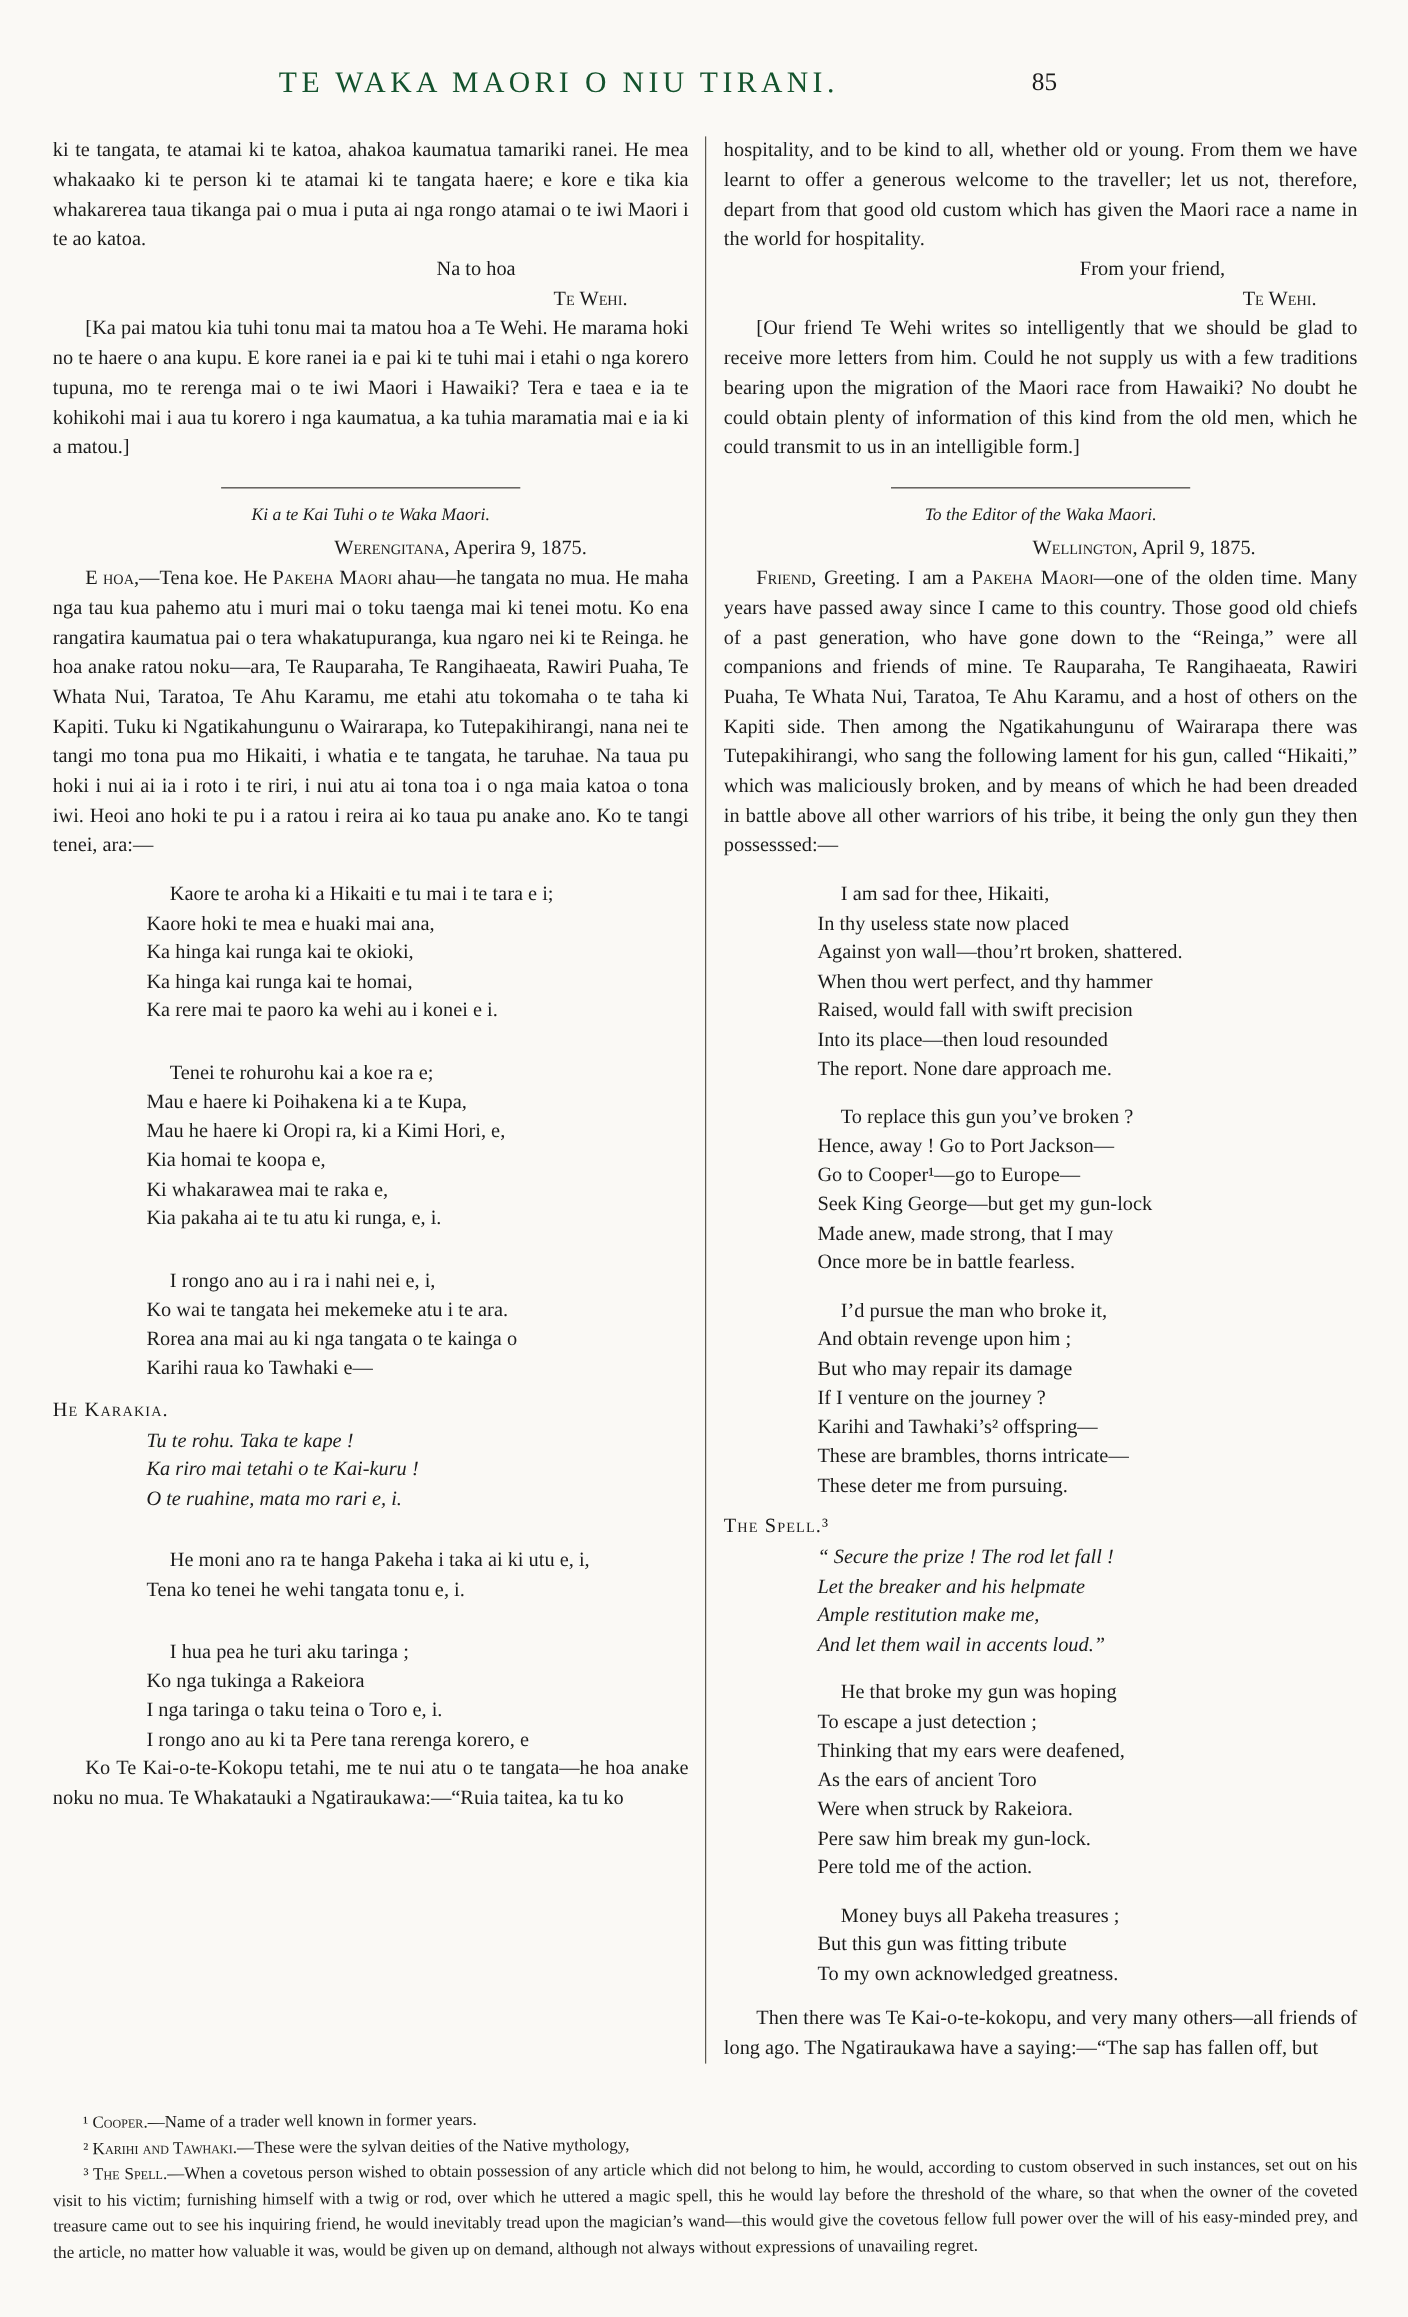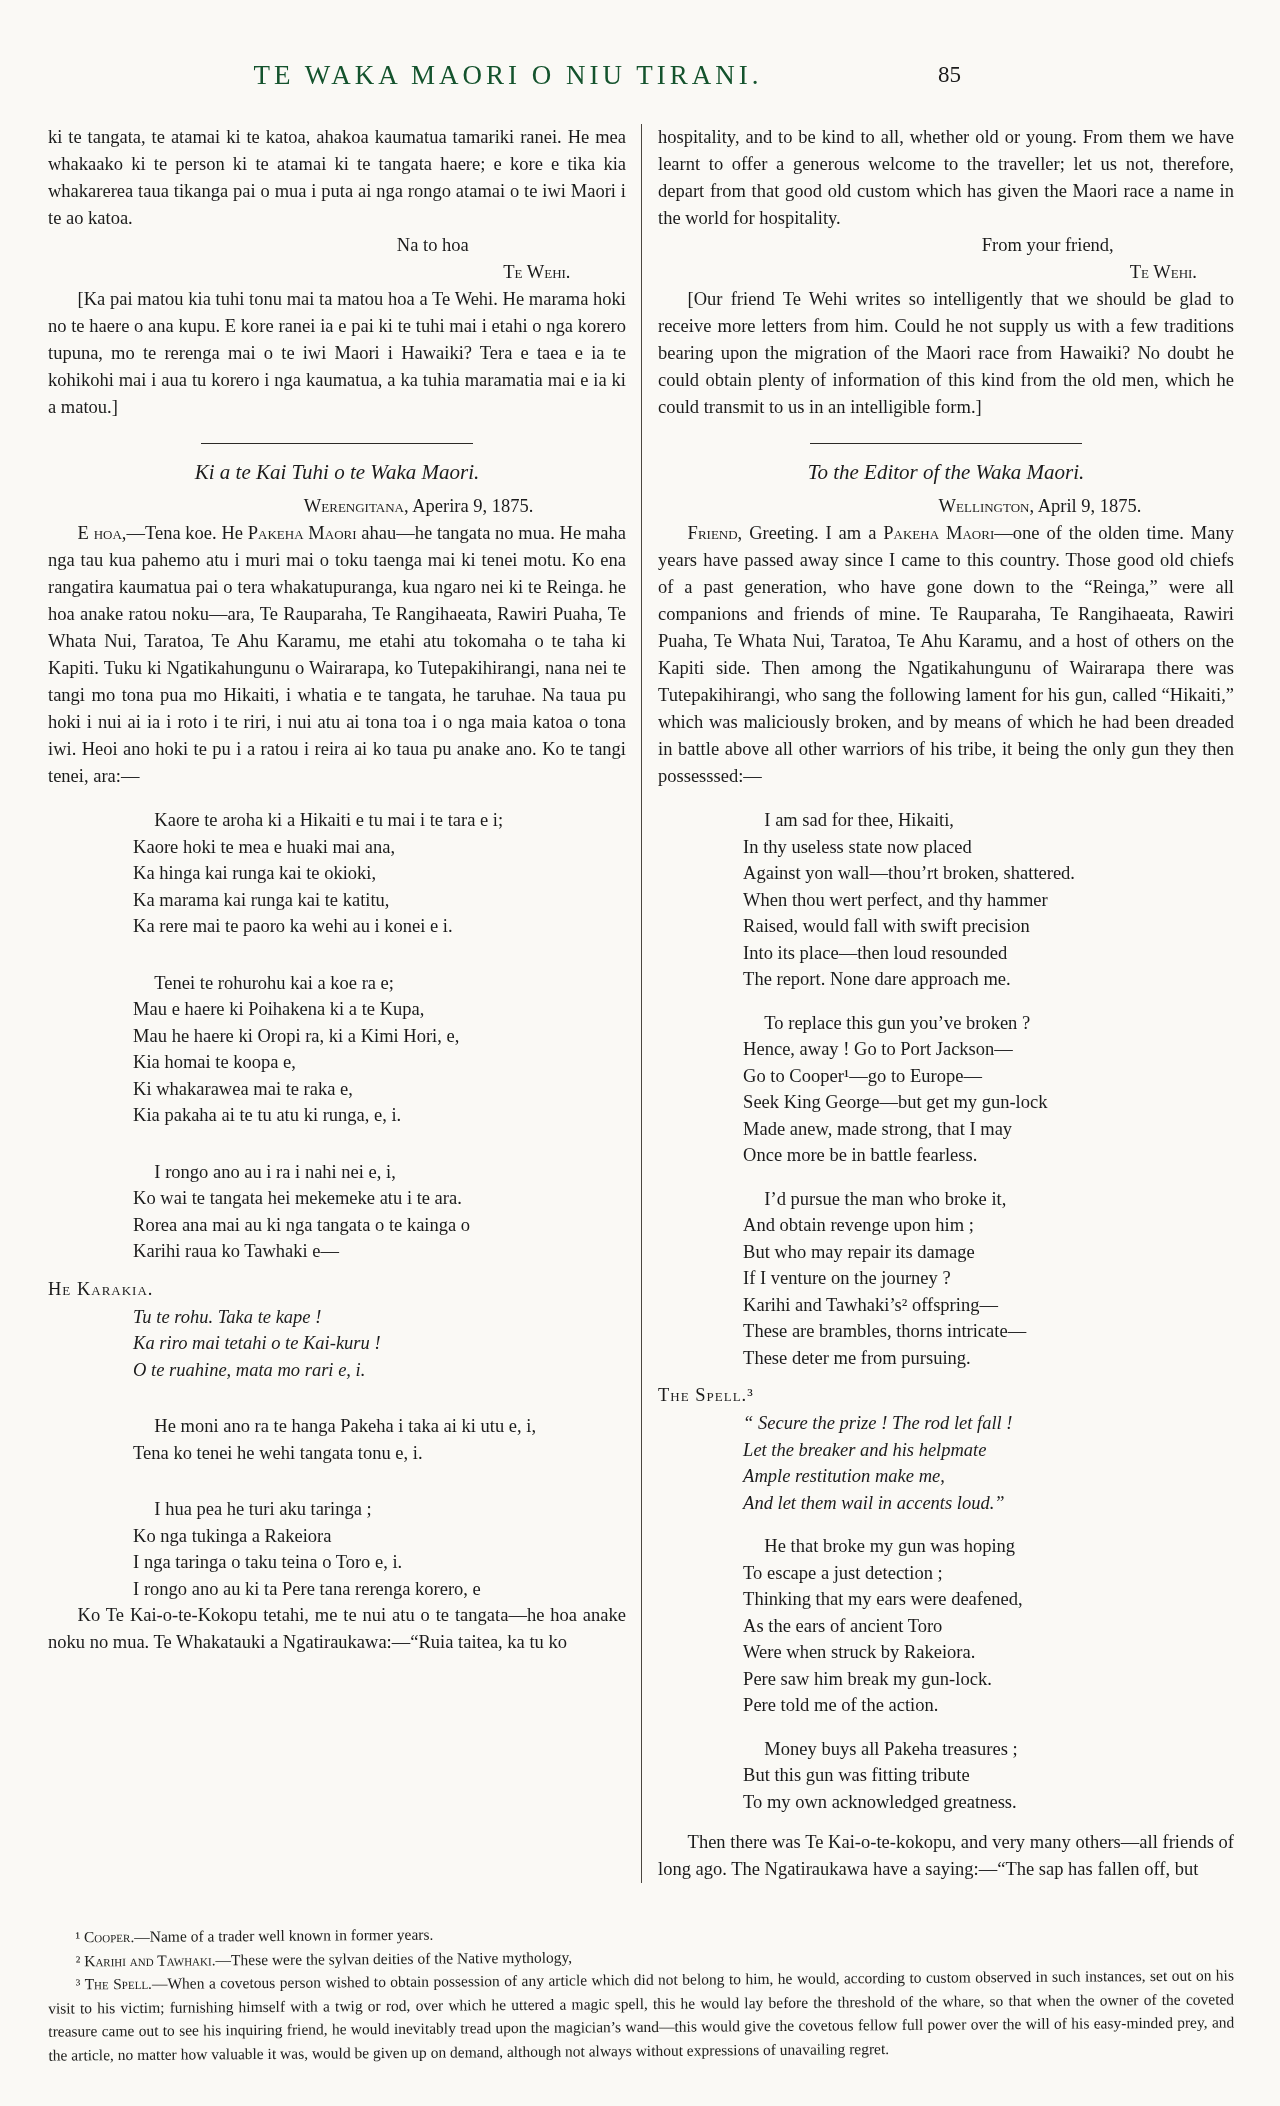--- a/index.html
+++ b/index.html
@@ -45,21 +45,21 @@
 
   .rule {
     width: 272px; height: 0;
     border-top: 1.5px solid #2c2a26;
     margin: 22px auto 16px auto;
   }
   .letter-heading {
     margin: 0 0 8px 0;
     text-align: center;
     font-style: italic; font-weight: normal;
-    font-size: 21px;
+    font-size: 16px;
   }
   .dateline { text-align: right; padding-right: 5em; line-height: 27px; }
 
   .verse { margin: 17px 0 0 4.6em; line-height: 26.5px; }
   .verse .verse-line:first-child { text-indent: 1.15em; }
   .verse.flush .verse-line:first-child { text-indent: 0; }
   .verse.italic { font-style: italic; }
   .verse-gap { margin-top: 30px; }
 
   .verse-heading {
@@ -100,21 +100,21 @@
       <div class="rule"></div>
       <h3 class="letter-heading">Ki a te Kai Tuhi o te Waka Maori.</h3>
       <div class="dateline"><span class="sc">Werengitana,</span><span> Aperira 9, 1875.</span></div>
 
       <p class="body indent"><span class="sc">E hoa,</span><span>—Tena koe.  He </span><span class="sc">Pakeha Maori</span><span> ahau—he tangata no mua.  He maha nga tau kua pahemo atu i muri mai o toku taenga mai ki tenei motu. Ko ena rangatira kaumatua pai o tera whakatupuranga, kua ngaro nei ki te Reinga. he hoa anake ratou noku—ara, Te Rauparaha, Te Rangihaeata, Rawiri Puaha, Te Whata Nui, Taratoa, Te Ahu Karamu, me etahi atu tokomaha o te taha ki Kapiti. Tuku ki Ngatikahungunu o Wairarapa, ko Tutepakihirangi, nana nei te tangi mo tona pua mo Hikaiti, i whatia e te tangata, he taruhae.  Na taua pu hoki i nui ai ia i roto i te riri, i nui atu ai tona toa i o nga maia katoa o tona iwi.  Heoi ano hoki te pu i a ratou i reira ai ko taua pu anake ano.  Ko te tangi tenei, ara:—</span></p>
 
       <div class="verse">
           <div class="verse-line">Kaore te aroha ki a Hikaiti e tu mai i te tara e i;</div>
           <div class="verse-line">Kaore hoki te mea e huaki mai ana,</div>
           <div class="verse-line">Ka hinga kai runga kai te okioki,</div>
-          <div class="verse-line">Ka marama kai runga kai te katitu,</div>
+          <div class="verse-line">Ka hinga kai runga kai te homai,</div>
           <div class="verse-line">Ka rere mai te paoro ka wehi au i konei e i.</div>
         </div>
       <div class="verse verse-gap">
           <div class="verse-line">Tenei te rohurohu kai a koe ra e;</div>
           <div class="verse-line">Mau e haere ki Poihakena ki a te Kupa,</div>
           <div class="verse-line">Mau he haere ki Oropi ra, ki a Kimi Hori, e,</div>
           <div class="verse-line">Kia homai te koopa e,</div>
           <div class="verse-line">Ki whakarawea mai te raka e,</div>
           <div class="verse-line">Kia pakaha ai te tu atu ki runga, e, i.</div>
         </div>

